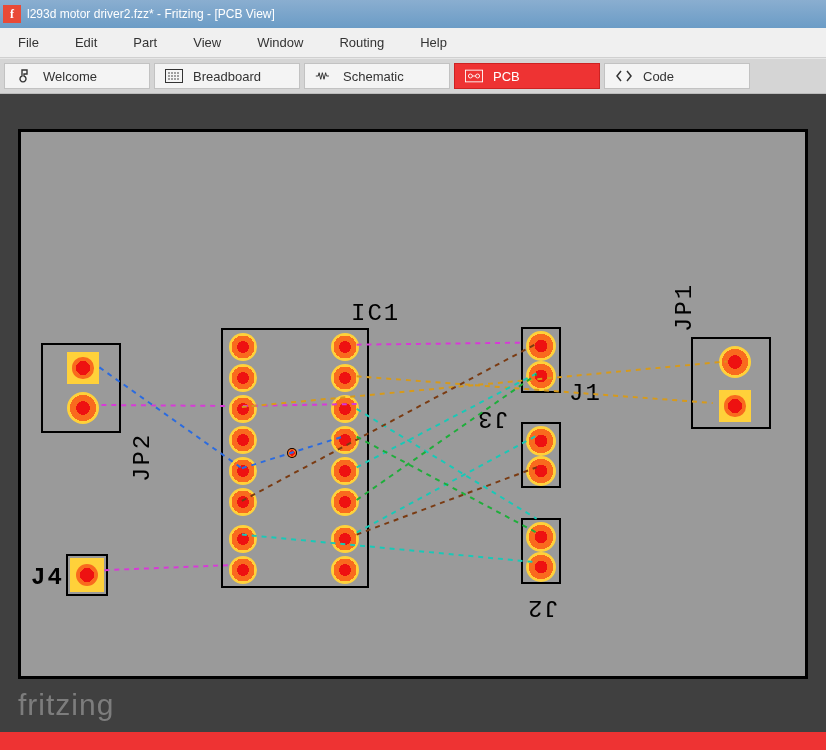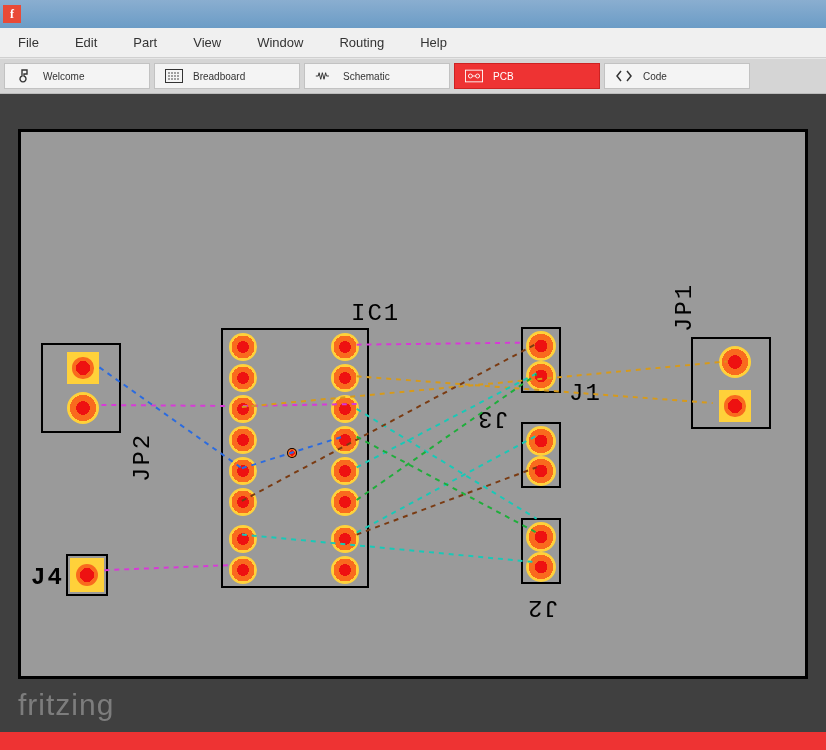--- a/index.html
+++ b/index.html
@@ -57,21 +57,21 @@
   .tab {
     flex: 0 0 auto;
     width: 146px;
     height: 26px;
     background: #f4f4f4;
     border: 1px solid #c2c2c2;
     display: flex;
     align-items: center;
     gap: 10px;
     padding: 0 10px;
-    font-size: 10px;
+    font-size: 13px;
     color: #333;
   }
   .tab.active {
     background: #e33;
     color: #fff;
     border-color: #c22;
     align-items: center;
   }
   .tab .tab-icon { width:18px; height:18px; display:flex; align-items:center; justify-content:center; color:inherit; }
   .canvas {
@@ -138,20 +138,21 @@
   .statusbar {
     height: 18px;
     background: #e33;
   }
 </style>
 </head>
 <body>
 
 <div class="titlebar">
   <div class="app-icon">f</div>
+  <span>l293d motor driver2.fzz* - Fritzing - [PCB View]</span>
 </div>
 
 <div class="menubar">
   <div class="menu-item">File</div>
   <div class="menu-item">Edit</div>
   <div class="menu-item">Part</div>
   <div class="menu-item">View</div>
   <div class="menu-item">Window</div>
   <div class="menu-item">Routing</div>
   <div class="menu-item">Help</div>

